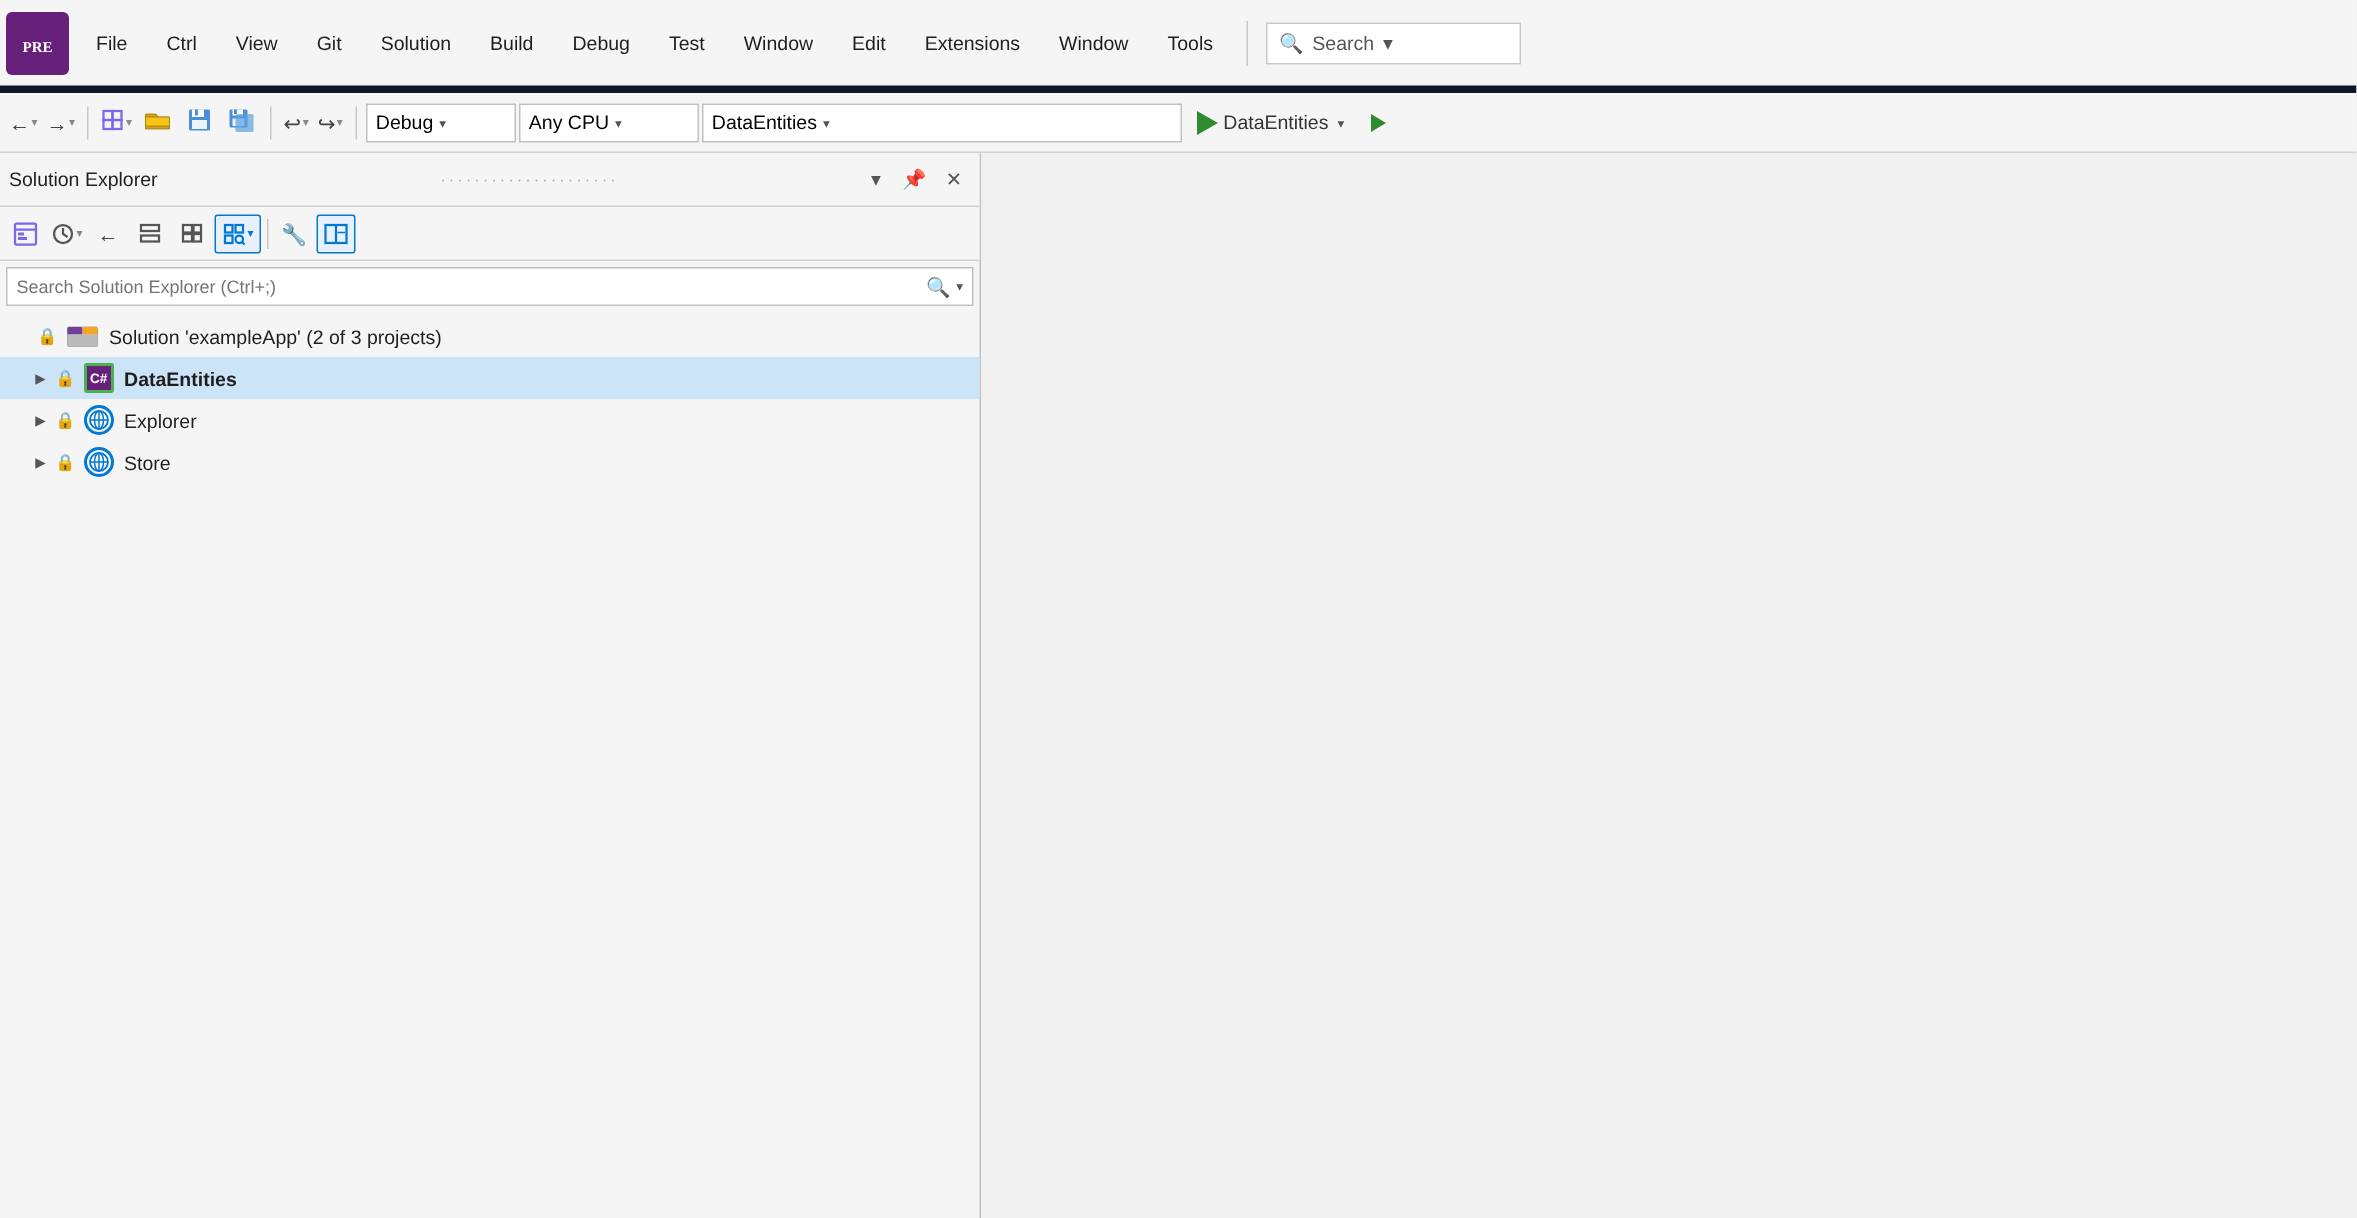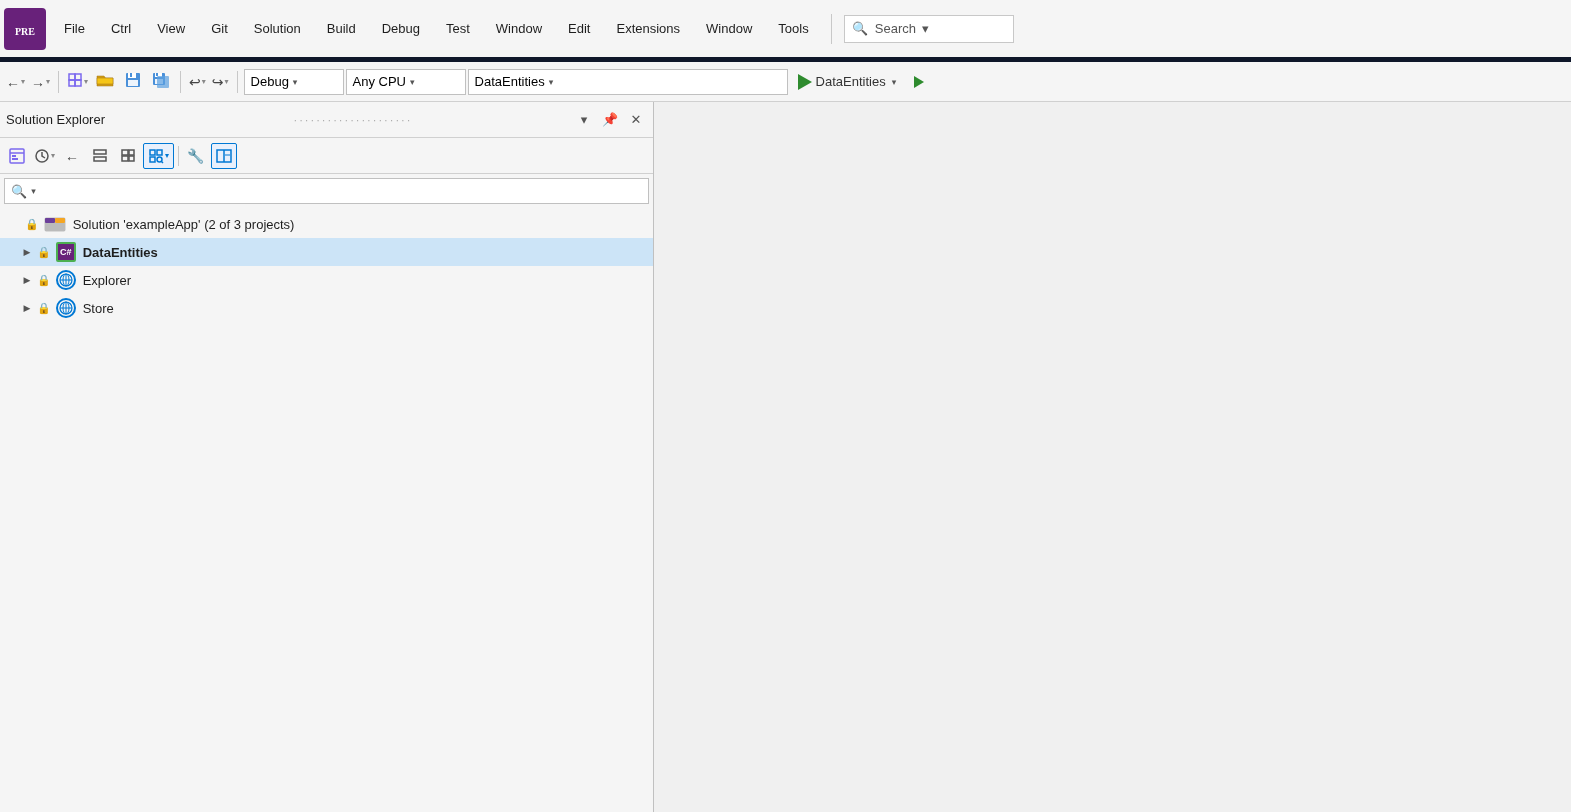--- a/index.html
+++ b/index.html
@@ -526,20 +526,21 @@
       <div class="se-btn active">
         <svg width="16" height="16" viewBox="0 0 16 16">
           <rect x="1" y="2" width="14" height="12" fill="none" stroke="#0078d4" stroke-width="1.5"></rect>
           <line x1="8" y1="2" x2="8" y2="14" stroke="#0078d4" stroke-width="1.5"></line>
           <line x1="9" y1="7" x2="14" y2="7" stroke="#0078d4" stroke-width="1"></line>
         </svg>
       </div>
     </div>
 
     <div class="se-search">
+      <input type="text" placeholder="Search Solution Explorer (Ctrl+;)" style="">
       <span class="search-icon">🔍</span>
       <span class="dropdown-arrow">▾</span>
     </div>
 
     <div class="se-tree">
 
       <div class="tree-item">
         <div class="expand-arrow empty"></div>
 
         <span style="font-size:11px;color:#555;margin-right:2px">🔒</span>

